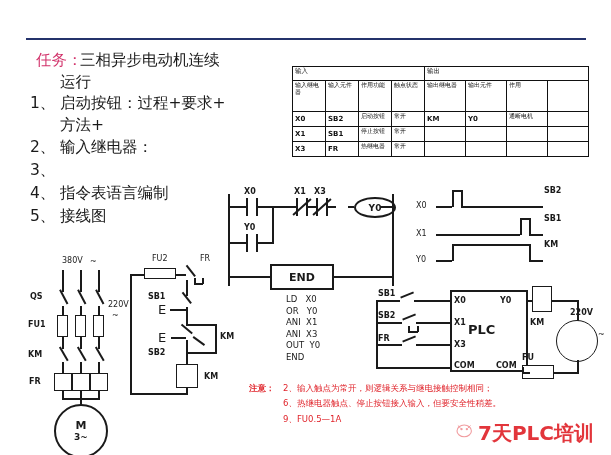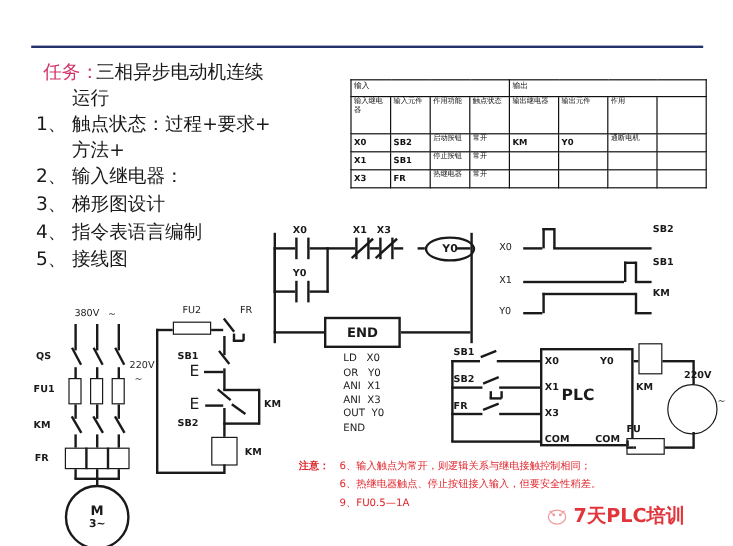--- a/index.html
+++ b/index.html
@@ -106,45 +106,44 @@
 
   
   .note{position:absolute;color:#e0242b;font-size:8.5px;white-space:pre;
         font-family:"DejaVu Sans","Liberation Sans",sans-serif;}
   #note-label{left:249px;top:383px;font-weight:bold;}
   #note1{left:283px;top:383px;}
   #note2{left:283px;top:398px;}
   #note3{left:283px;top:414px;}
 
   
-  #watermark{left:478px;top:420px;color:#e0242b;font-size:16px;font-weight:bold;
+  #watermark{left:478px;top:420px;color:#e0242b;font-size:20px;font-weight:bold;
              white-space:pre;opacity:.92;
              font-family:"DejaVu Sans","Liberation Sans",sans-serif;}
   #wm-icon{left:455px;top:421px;width:22px;height:18px;opacity:.45;}
 </style>
 </head>
 <body>
 
 <div class="stage">
 
   <div class="abs" id="title-rule"></div>
 
   <div class="abs otext red" id="task-label">任务：</div>
   <div class="abs otext" id="task-body">三相异步电动机连续</div>
   <div class="abs otext" id="task-cont">运行</div>
 
   <div class="abs otext" id="li1-num">1、</div>
-  <div class="abs otext" id="li1-txt">触点状态：过程+要求+</div>
+  <div class="abs otext" id="li1-txt">启动按钮：过程+要求+</div>
   <div class="abs otext" id="li1-cont">方法+</div>
 
   <div class="abs otext" id="li2-num">2、</div>
   <div class="abs otext" id="li2-txt">输入继电器：</div>
 
   <div class="abs otext" id="li3-num">3、</div>
-  <div class="abs otext" id="li3-txt">梯形图设计</div>
 
   <div class="abs otext" id="li4-num">4、</div>
   <div class="abs otext" id="li4-txt">指令表语言编制</div>
 
   <div class="abs otext" id="li5-num">5、</div>
   <div class="abs otext" id="li5-txt">接线图</div>
 
   <div class="abs" id="io-table">
     <table>
       <tbody>
@@ -410,21 +409,21 @@
     <div class="ln abs" style="left:56px;top:135px;width:1.5px;height:8px;"></div>
 
     <div class="ln abs" style="left:0;top:22px;width:1.5px;height:120px;"></div>
     <div class="ln abs" style="left:0;top:141px;width:57px;height:1.5px;"></div>
   </div>
 
   <div class="lbl abs nb" style="left:108px;top:300px;font-size:8px;">220V</div>
   <div class="lbl abs nb" style="left:112px;top:311px;font-size:8px;">~</div>
 
   <div class="note" id="note-label">注意：</div>
-  <div class="note" id="note1">6、输入触点为常开，则逻辑关系与继电接触控制相同；</div>
+  <div class="note" id="note1">2、输入触点为常开，则逻辑关系与继电接触控制相同；</div>
   <div class="note" id="note2">6、热继电器触点、停止按钮接入输入，但要安全性稍差。</div>
   <div class="note" id="note3">9、FU0.5—1A</div>
 
   <svg class="abs" id="wm-icon" viewBox="0 0 24 20">
     <ellipse cx="10" cy="11" rx="8" ry="6.5" fill="none" stroke="#e0242b" stroke-width="1.2"></ellipse>
     <circle cx="7" cy="9" r="1.3" fill="#e0242b"></circle>
     <circle cx="13" cy="9" r="1.3" fill="#e0242b"></circle>
     <path d="M3 5 L6 8 M17 5 L14 8" stroke="#e0242b" stroke-width="1.1" fill="none"></path>
   </svg>
   <div class="abs" id="watermark">7天PLC培训</div>

